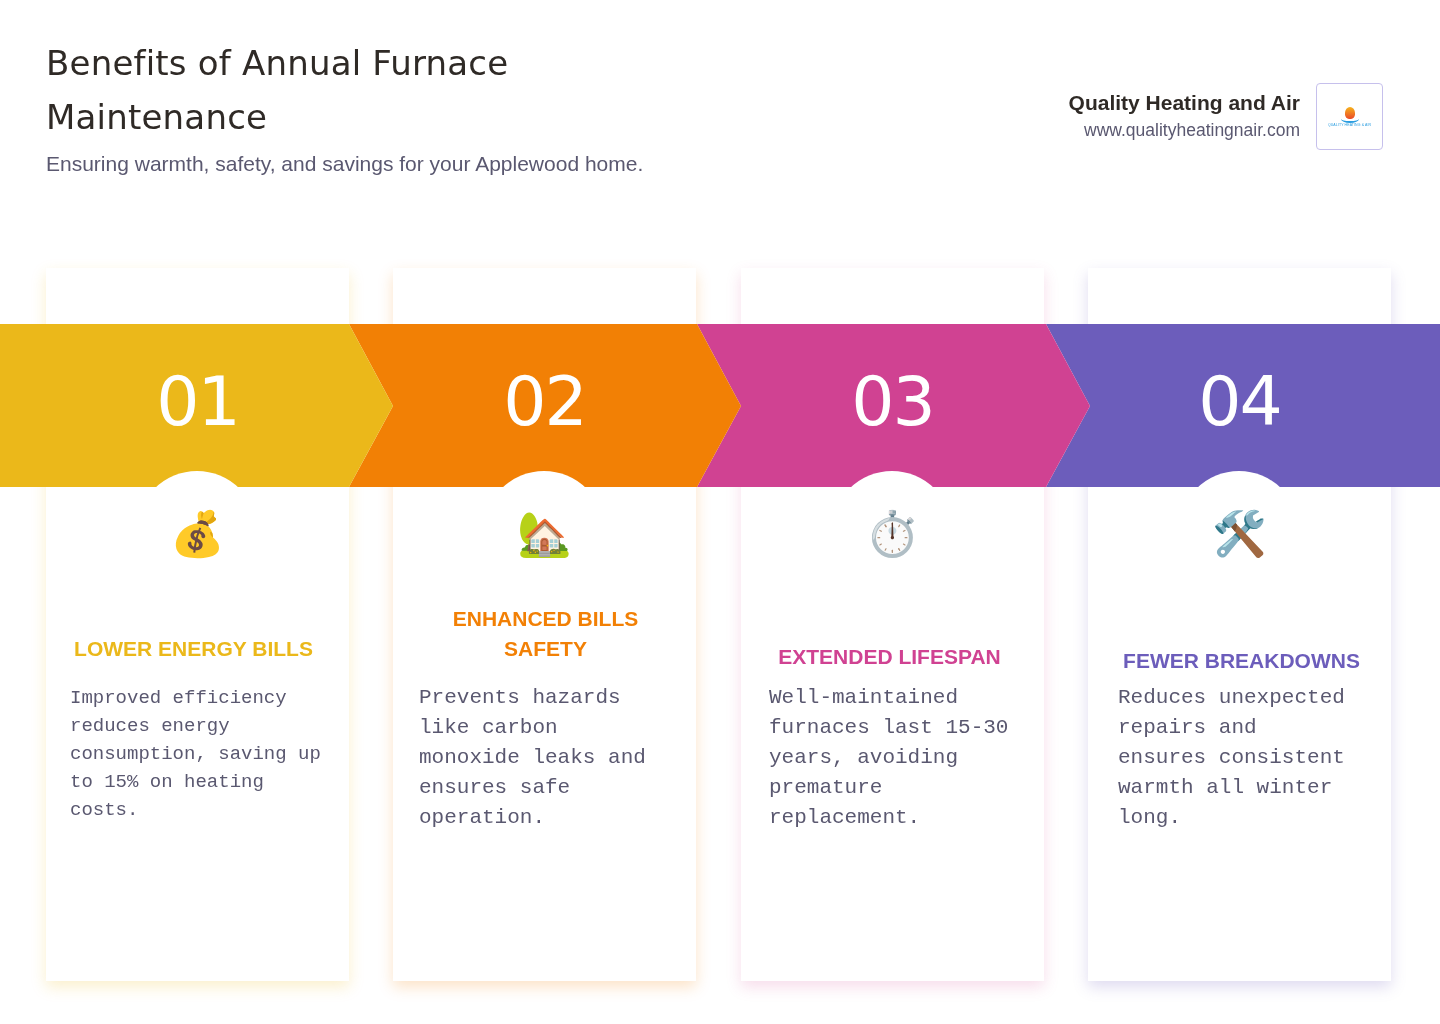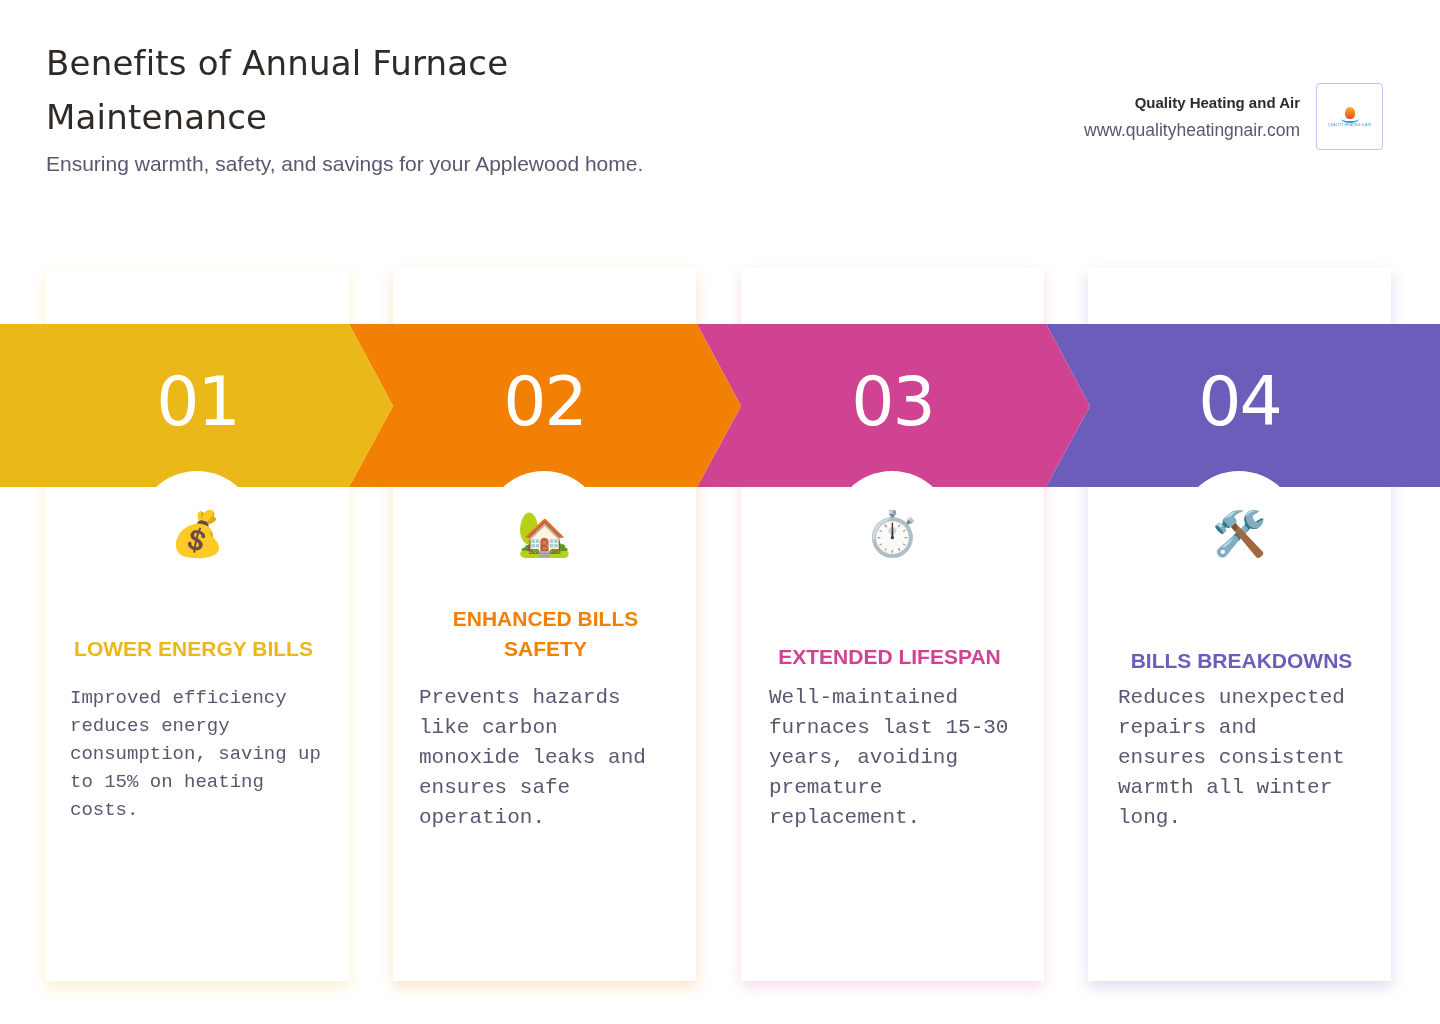--- a/index.html
+++ b/index.html
@@ -15,21 +15,21 @@
     .subtitle {
       position: absolute; left: 46px; top: 152px;
       font-family: "Liberation Sans", sans-serif;
       font-size: 21px; color: #5a5870;
     }
     .brand {
       position: absolute; right: 140px; top: 90px; text-align: right;
     }
     .brand-name {
       font-family: "Liberation Sans", sans-serif;
-      font-size: 15px; font-weight: bold; color: #2f2a26; line-height: 26px;
+      font-size: 21px; font-weight: bold; color: #2f2a26; line-height: 26px;
     }
     .brand-url {
       font-family: "Liberation Sans", sans-serif;
       font-size: 17.5px; color: #5a5870; line-height: 28px;
     }
     .logo-box {
       position: absolute; left: 1316px; top: 83px; width: 67px; height: 67px;
       border: 1px solid #c6c0ec; border-radius: 4px; background: #fff;
       display: flex; flex-direction: column; align-items: center; justify-content: center;
     }
@@ -128,14 +128,14 @@
 
 <div class="card-title" style="left:42px; top:634px; color:#EBB81A;">LOWER ENERGY BILLS</div>
 <div class="card-desc" style="left:70px; top:684px; width:262px; font-size:19px; line-height:28px;">Improved efficiency reduces energy consumption, saving up to 15% on heating costs.</div>
 
 <div class="card-title" style="left:394px; top:604px; width:303px; padding:0 50px; color:#F28005;">ENHANCED BILLS SAFETY</div>
 <div class="card-desc" style="left:419px; top:683px; width:250px; font-size:21px; line-height:30px;">Prevents hazards like carbon monoxide leaks and ensures safe operation.</div>
 
 <div class="card-title" style="left:738px; top:642px; color:#D04292;">EXTENDED LIFESPAN</div>
 <div class="card-desc" style="left:769px; top:683px; width:262px; font-size:21px; line-height:30px;">Well-maintained furnaces last 15-30 years, avoiding premature replacement.</div>
 
-<div class="card-title" style="left:1090px; top:646px; color:#6C5DBB;">BILLS BREAKDOWNS</div>
+<div class="card-title" style="left:1090px; top:646px; color:#6C5DBB;">FEWER BREAKDOWNS</div>
 <div class="card-desc" style="left:1118px; top:683px; width:232px; font-size:21px; line-height:30px;">Reduces unexpected repairs and ensures consistent warmth all winter long.</div>
 
 </body></html>

